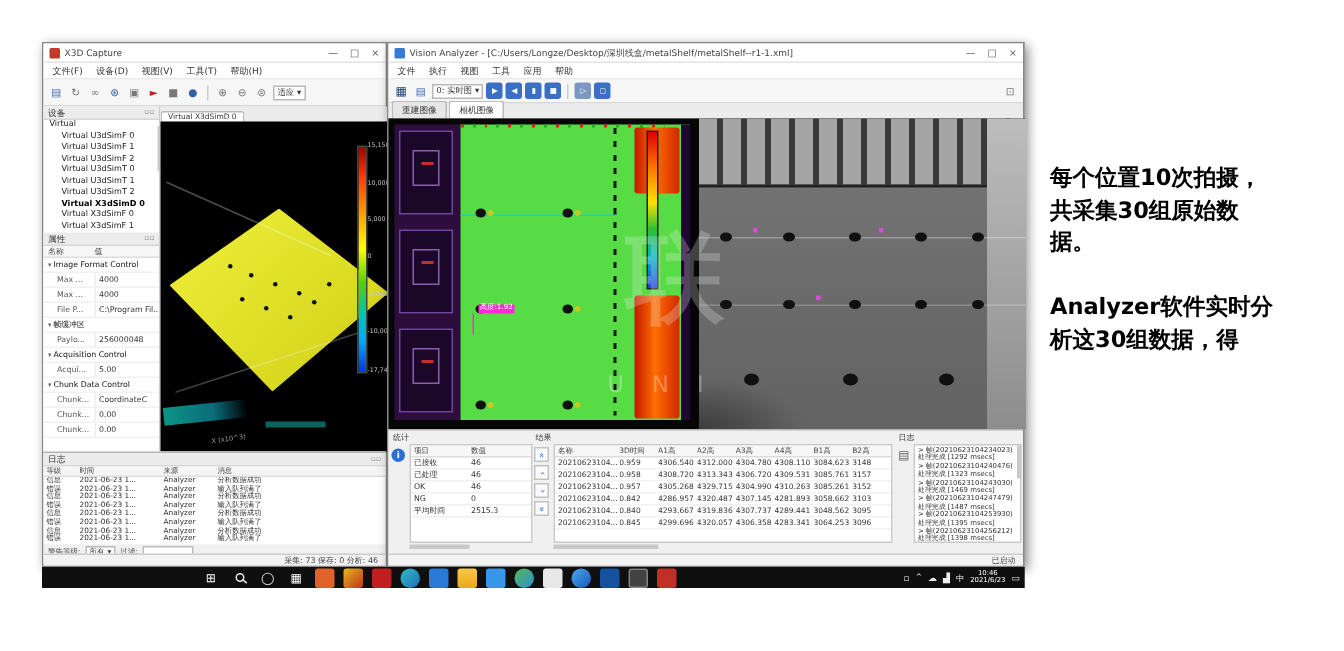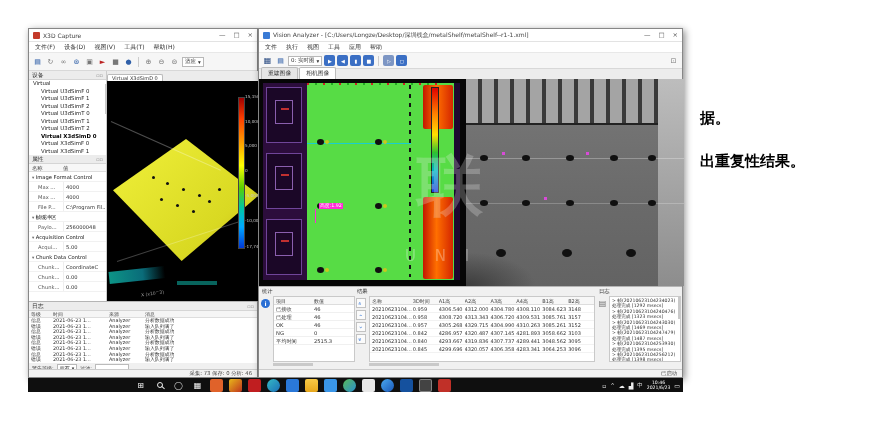--- a/index.html
+++ b/index.html
@@ -553,16 +553,19 @@
       <span class="clock">
         <div>10:46</div>
         <div>2021/6/23</div>
       </span>
       <span>▭</span>
     </span>
   </div>
 </div>
 
 <div id="note">
+  <div class="nl">每个位置10次拍摄，</div>
+  <div class="nl">共采集30组原始数</div>
   <div class="nl">据。</div>
   <div class="nl"></div>
-  <div class="nl">出重复性结果。</div>
+  <div class="nl">Analyzer软件实时分</div>
+  <div class="nl">析这30组数据，得</div>
 </div>
 
 </body></html>

